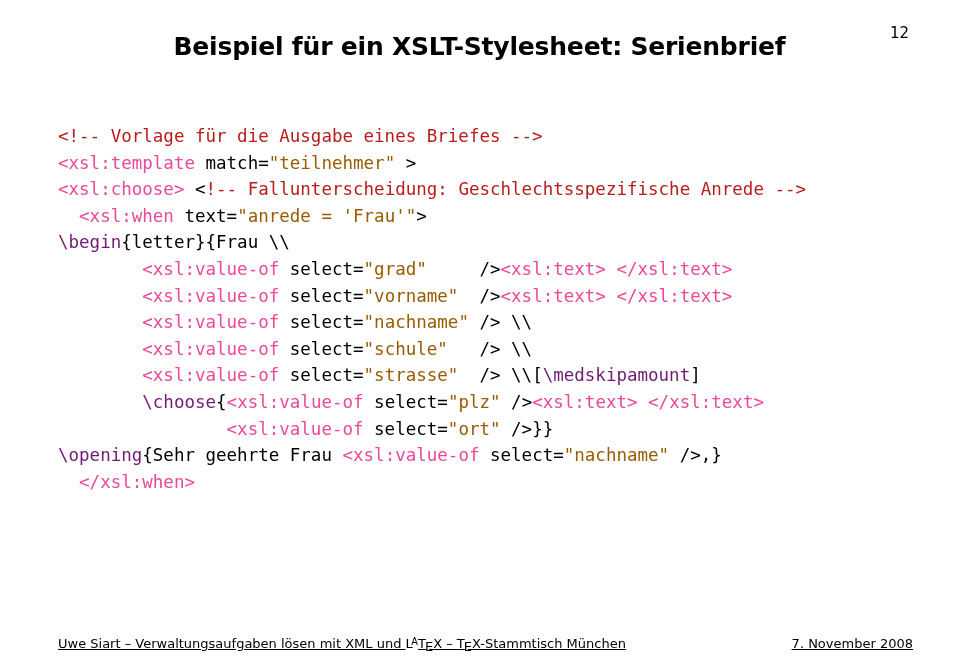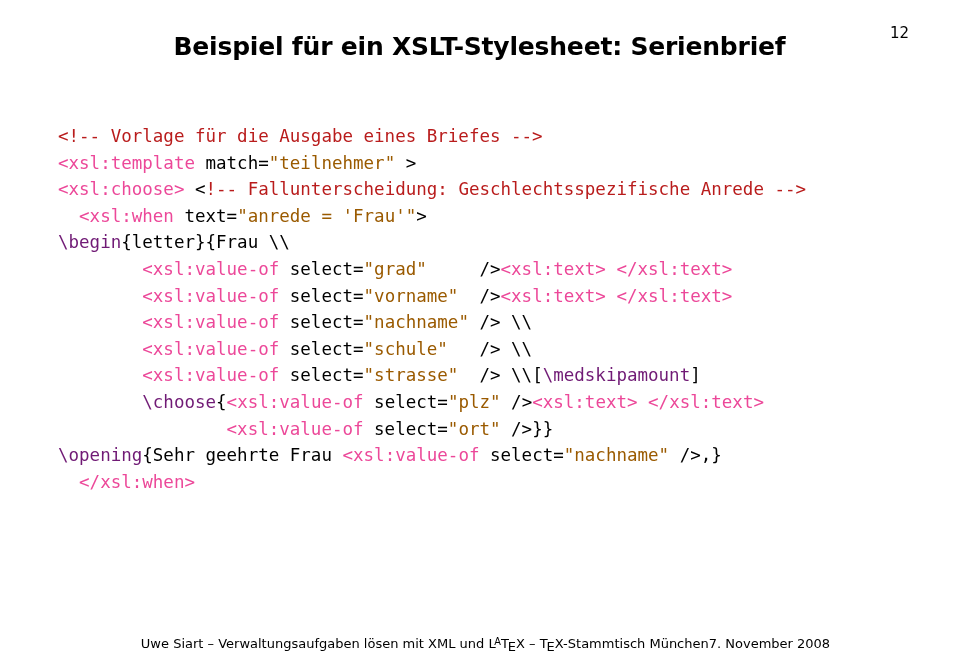--- a/index.html
+++ b/index.html
@@ -5,21 +5,21 @@
   * { margin: 0; padding: 0; box-sizing: border-box; }
   html, body { width: 959px; height: 667px; background: #fff; font-family: 'DejaVu Sans', 'Bitstream Vera Sans', Verdana, sans-serif; color: #000; }
   .slide { width: 959px; height: 667px; position: relative; padding: 32px 58px 0 58px; }
   .title { font-weight: bold; font-size: 25px; text-align: center; letter-spacing: -0.2px; }
   .page-num { position: absolute; top: 24px; right: 50px; font-size: 15px; }
   .code-block { font-family: 'DejaVu Sans Mono', 'Bitstream Vera Sans Mono', Consolas, monospace; font-size: 17.5px; line-height: 1.52; margin-top: 62px; white-space: pre; }
   .c-com { color: #b91c1c; }
   .c-tag { color: #ec4899; }
   .c-fn  { color: #701a75; }
   .c-str { color: #9a5a00; }
-  .footer { position: absolute; bottom: 16px; left: 58px; right: 46px; font-size: 13px; display: flex; justify-content: center; color: #000; }
+  .footer { position: absolute; bottom: 16px; left: 58px; right: 46px; font-size: 13px; display: flex; justify-content: space-between; color: #000; text-decoration: underline; }
   .latex { letter-spacing: 0; }
   .la { display:inline-block; } .la .a { font-size: 0.75em; position: relative; top: -0.28em; left: -0.15em; margin-right: -0.15em; }
   .tex .e { position: relative; top: 0.22em; left: -0.08em; margin-right: -0.08em; }
 </style>
 </head>
 <body>
 
 <div class="slide">
 
   <div class="title">Beispiel für ein XSLT-Stylesheet: Serienbrief</div>

